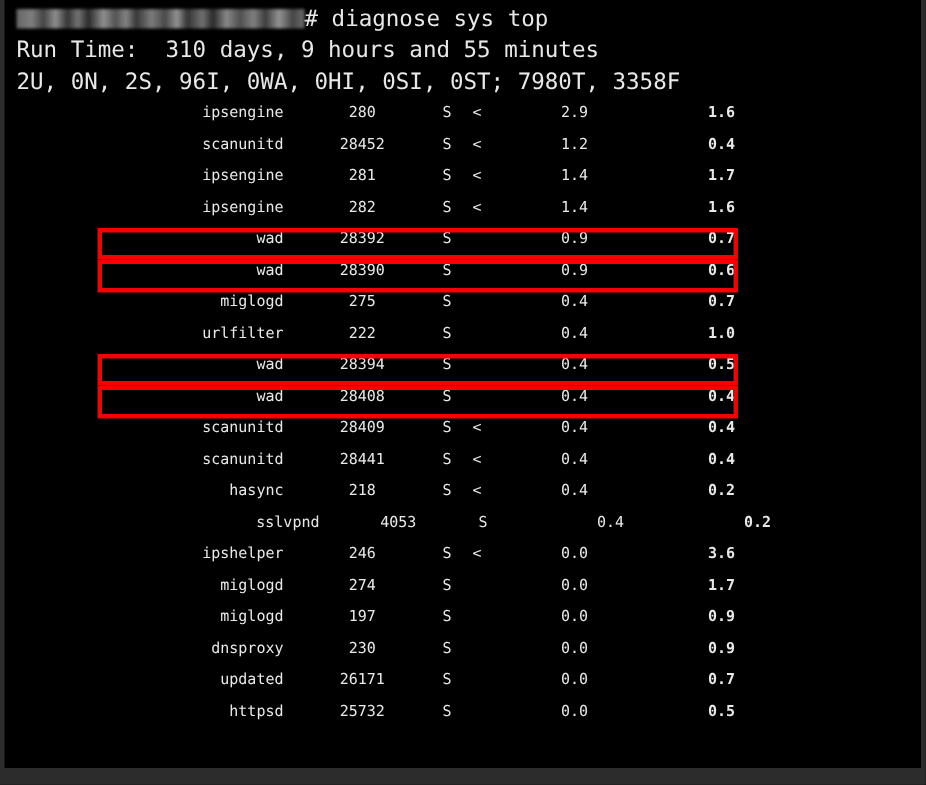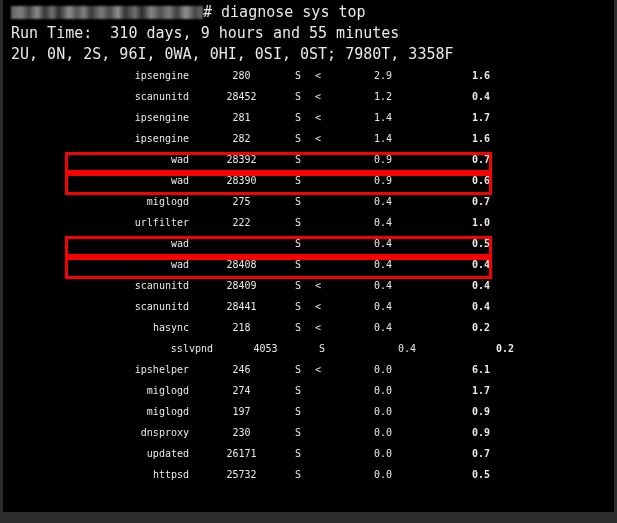--- a/index.html
+++ b/index.html
@@ -131,27 +131,27 @@
 
     <div id="table">
         <div class="row" style="top: 0px;"><span class="c-name">ipsengine</span><span class="c-pid">280</span><span class="c-state">S</span><span class="c-flag">&lt;</span><span class="c-cpu">2.9</span><span class="c-mem">1.6</span></div>
         <div class="row" style="top: 21px;"><span class="c-name">scanunitd</span><span class="c-pid">28452</span><span class="c-state">S</span><span class="c-flag">&lt;</span><span class="c-cpu">1.2</span><span class="c-mem">0.4</span></div>
         <div class="row" style="top: 42px;"><span class="c-name">ipsengine</span><span class="c-pid">281</span><span class="c-state">S</span><span class="c-flag">&lt;</span><span class="c-cpu">1.4</span><span class="c-mem">1.7</span></div>
         <div class="row" style="top: 63px;"><span class="c-name">ipsengine</span><span class="c-pid">282</span><span class="c-state">S</span><span class="c-flag">&lt;</span><span class="c-cpu">1.4</span><span class="c-mem">1.6</span></div>
         <div class="row" style="top: 84px;"><span class="c-name">wad</span><span class="c-pid">28392</span><span class="c-state">S</span><span class="c-flag"></span><span class="c-cpu">0.9</span><span class="c-mem">0.7</span></div>
         <div class="row" style="top: 105px;"><span class="c-name">wad</span><span class="c-pid">28390</span><span class="c-state">S</span><span class="c-flag"></span><span class="c-cpu">0.9</span><span class="c-mem">0.6</span></div>
         <div class="row" style="top: 126px;"><span class="c-name">miglogd</span><span class="c-pid">275</span><span class="c-state">S</span><span class="c-flag"></span><span class="c-cpu">0.4</span><span class="c-mem">0.7</span></div>
         <div class="row" style="top: 147px;"><span class="c-name">urlfilter</span><span class="c-pid">222</span><span class="c-state">S</span><span class="c-flag"></span><span class="c-cpu">0.4</span><span class="c-mem">1.0</span></div>
-        <div class="row" style="top: 168px;"><span class="c-name">wad</span><span class="c-state">S</span><span class="c-flag"></span><span class="c-cpu">0.4</span><span class="c-mem">0.5</span></div>
+        <div class="row" style="top: 168px;"><span class="c-name">wad</span><span class="c-pid">28394</span><span class="c-state">S</span><span class="c-flag"></span><span class="c-cpu">0.4</span><span class="c-mem">0.5</span></div>
         <div class="row" style="top: 189px;"><span class="c-name">wad</span><span class="c-pid">28408</span><span class="c-state">S</span><span class="c-flag"></span><span class="c-cpu">0.4</span><span class="c-mem">0.4</span></div>
         <div class="row" style="top: 210px;"><span class="c-name">scanunitd</span><span class="c-pid">28409</span><span class="c-state">S</span><span class="c-flag">&lt;</span><span class="c-cpu">0.4</span><span class="c-mem">0.4</span></div>
         <div class="row" style="top: 231px;"><span class="c-name">scanunitd</span><span class="c-pid">28441</span><span class="c-state">S</span><span class="c-flag">&lt;</span><span class="c-cpu">0.4</span><span class="c-mem">0.4</span></div>
         <div class="row" style="top: 252px;"><span class="c-name">hasync</span><span class="c-pid">218</span><span class="c-state">S</span><span class="c-flag">&lt;</span><span class="c-cpu">0.4</span><span class="c-mem">0.2</span></div>
         <div class="row" style="top: 273px; margin-left: 24px;"><span class="c-name">sslvpnd</span><span class="c-pid">4053</span><span class="c-state">S</span><span class="c-flag"></span><span class="c-cpu">0.4</span><span class="c-mem">0.2</span></div>
-        <div class="row" style="top: 294px;"><span class="c-name">ipshelper</span><span class="c-pid">246</span><span class="c-state">S</span><span class="c-flag">&lt;</span><span class="c-cpu">0.0</span><span class="c-mem">6.1</span></div>
+        <div class="row" style="top: 294px;"><span class="c-name">ipshelper</span><span class="c-pid">246</span><span class="c-state">S</span><span class="c-flag">&lt;</span><span class="c-cpu">0.0</span><span class="c-mem">3.6</span></div>
         <div class="row" style="top: 315px;"><span class="c-name">miglogd</span><span class="c-pid">274</span><span class="c-state">S</span><span class="c-flag"></span><span class="c-cpu">0.0</span><span class="c-mem">1.7</span></div>
         <div class="row" style="top: 336px;"><span class="c-name">miglogd</span><span class="c-pid">197</span><span class="c-state">S</span><span class="c-flag"></span><span class="c-cpu">0.0</span><span class="c-mem">0.9</span></div>
         <div class="row" style="top: 357px;"><span class="c-name">dnsproxy</span><span class="c-pid">230</span><span class="c-state">S</span><span class="c-flag"></span><span class="c-cpu">0.0</span><span class="c-mem">0.9</span></div>
         <div class="row" style="top: 378px; padding-left: 28px;"><span class="c-name">updated</span><span class="c-pid">26171</span><span class="c-state">S</span><span class="c-flag"></span><span class="c-cpu">0.0</span><span class="c-mem">0.7</span></div>
         <div class="row" style="top: 399px;"><span class="c-name">httpsd</span><span class="c-pid">25732</span><span class="c-state">S</span><span class="c-flag"></span><span class="c-cpu">0.0</span><span class="c-mem">0.5</span></div>
       </div>
 
     <div id="annotation-layer">
         <div class="hl-box" style="left: 62px; top: 152px; width: 427px; height: 21px; border-color: rgb(246, 0, 0);"></div>
         <div class="hl-box" style="left: 62px; top: 173px; width: 427px; height: 22px; border-color: rgb(246, 0, 0);"></div>

